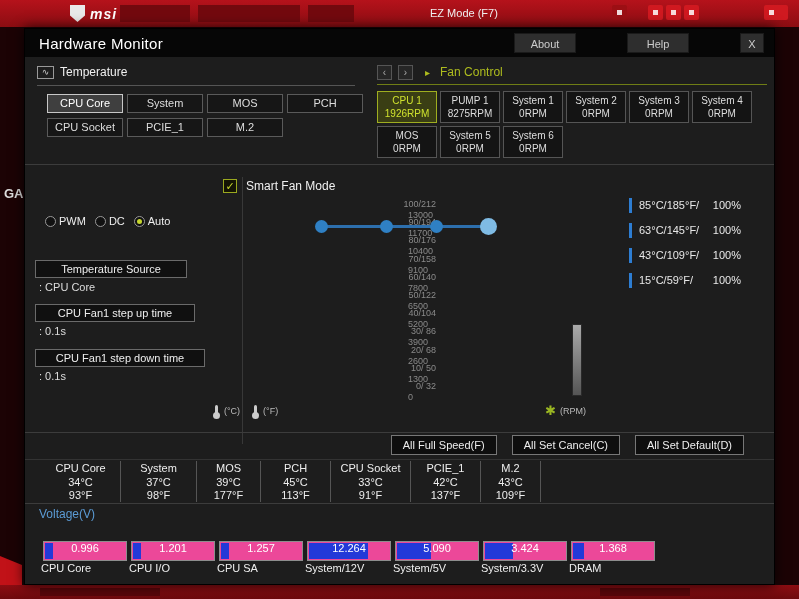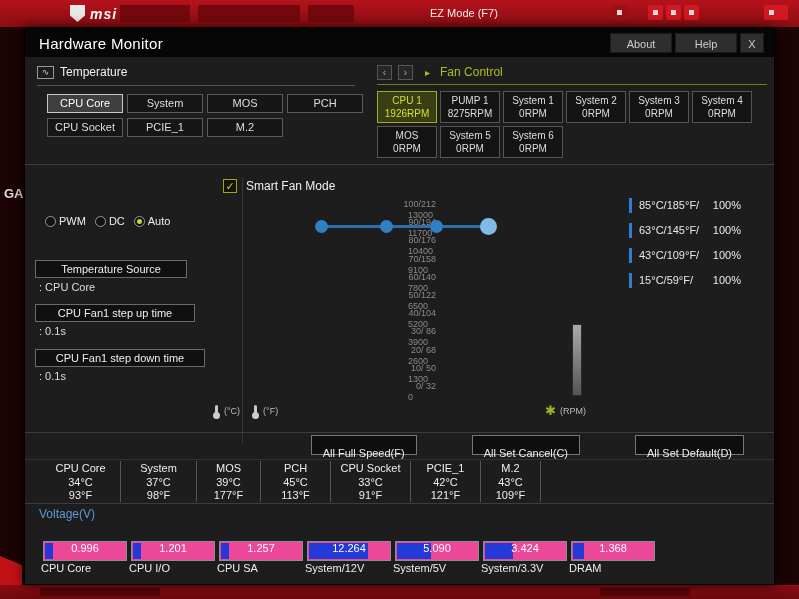--- a/index.html
+++ b/index.html
@@ -23,21 +23,21 @@
     clip-path:polygon(0 0,100% 30%,100% 100%,0 100%); }
   .bottom-strip { position:absolute; left:0; top:585px; width:799px; height:14px;
     background:linear-gradient(180deg,#8c0d12,#6d090d); }
   .bot-block { position:absolute; top:3px; height:8px; background:#58060a; }
   .bb1{left:40px; width:120px;} .bb2{left:600px; width:90px;}
 
   
   .hw-window { position:absolute; left:24px; top:28px; width:751px; height:557px;
     background:#1d1d1d; border:1px solid #000; box-shadow:0 0 12px rgba(0,0,0,.8); }
   .titlebar { position:absolute; left:0; top:0; right:0; height:28px; background:#060606;
-    display:flex; align-items:center; }
+    display:flex; align-items:center;gap:48px; }
   .wtitle { margin-left:14px; font-size:15px; color:#fff; letter-spacing:.3px; }
   .tb-sp { flex:1; }
   .tb-btn { width:62px; height:20px; line-height:20px; text-align:center; background:#2e2e2e;
     border:1px solid #1a1a1a; color:#ccc; font-size:11px; margin-left:3px; }
   .tb-btn.xb { width:24px; margin-right:10px; }
   .content { position:absolute; left:0; top:28px; right:0; bottom:0; }
 
   .hline { position:absolute; left:0; right:0; border-top:1px solid #3c3c3c; }
   .hl1{top:107px;} .hl2{top:375px;} .hl25{top:402px; border-top:1px solid #333;} .hl3{top:446px;}
 
@@ -108,22 +108,22 @@
 
   
   .right-settings { position:absolute; left:604px; top:140px; width:112px; }
   .rs-row { display:flex; align-items:center; height:16px; margin-bottom:9px; }
   .rs-bar { width:3px; height:15px; background:#2d7dd2; margin-right:7px; }
   .rs-temp { flex:1; font-size:11px; color:#e8e8e8; }
   .rs-pct { font-size:11px; color:#e8e8e8; }
 
   
   .action-row { position:absolute; top:378px; right:30px; display:flex; gap:15px; }
-  .action-btn { height:20px; line-height:18px; padding:8px 11px; background:#0e0e0e;
-    border:1px solid #777; color:#eee; font-size:11px;margin-left:40px; }
+  .action-btn { height:20px; line-height:18px; padding:0 11px; background:#0e0e0e;
+    border:1px solid #777; color:#eee; font-size:11px; }
 
   
   .temp-readings { position:absolute; left:16px; top:404px; display:flex; }
   .trc { text-align:center; font-size:11px; color:#eee; line-height:13.5px; padding-top:1px;
     border-right:1px solid #555; height:41px; }
 
   
   .v-title { position:absolute; left:14px; top:450px; color:#5b9bd5; font-size:12px; }
   .gauges { position:absolute; left:18px; top:484px; display:flex; }
   .gauge { position:relative; width:84px; height:20px; background:#ec4899; border:1px solid #8d8d8d; margin-right:4px; }
@@ -395,21 +395,21 @@
         <div>113°F</div>
       </div>
       <div class="trc" style="width:80px">
         <div>CPU Socket</div>
         <div>33°C</div>
         <div>91°F</div>
       </div>
       <div class="trc" style="width:70px">
         <div>PCIE_1</div>
         <div>42°C</div>
-        <div>121°F</div>
+        <div>137°F</div>
       </div>
       <div class="trc" style="width:60px">
         <div>M.2</div>
         <div>43°C</div>
         <div>109°F</div>
       </div>
     </div>
 
     <div class="hline hl3"></div>
 

